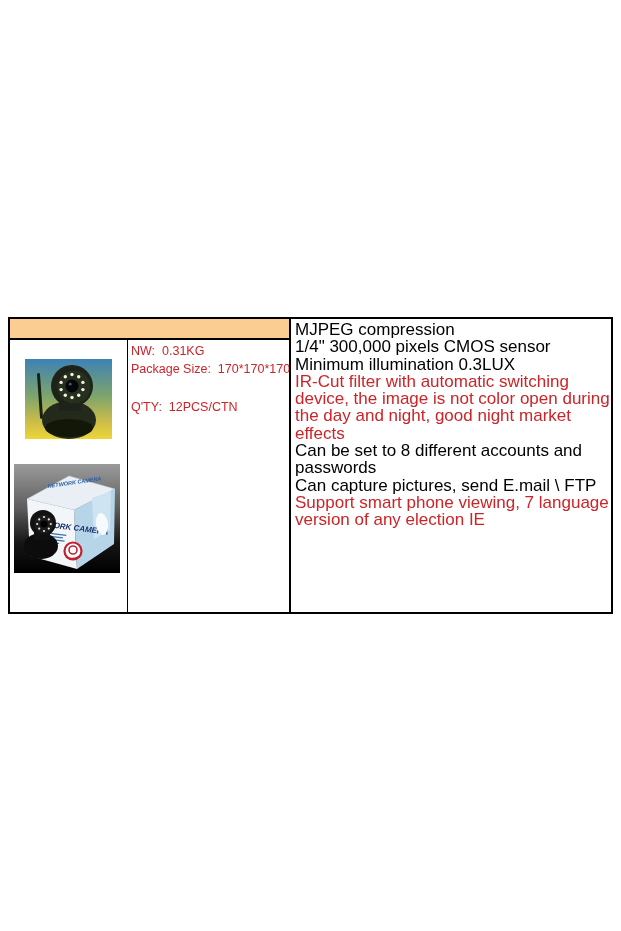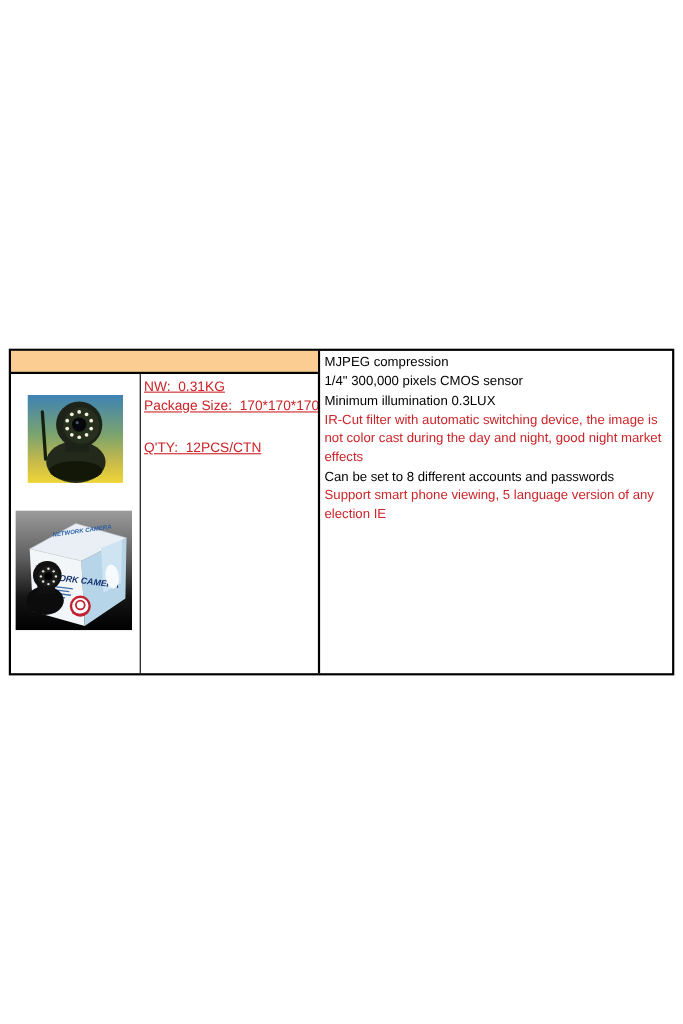--- a/index.html
+++ b/index.html
@@ -49,33 +49,32 @@
   }
   .photo{position:absolute;display:block;}
   .photo-camera{left:15px;top:19px;}
   .photo-box{left:4px;top:124px;}
   .specs-cell{
     flex:1;
     padding:2px 0 0 3px;
     color:var(--accent-red);
     font-size:12.5px;
     overflow:hidden;
-    text-decoration:underline;
   }
   .spec-item{
     line-height:18px;
     white-space:pre;
   }
   .spec-item:nth-child(3){margin-top:20px;}
   .spec-item:nth-child(4){margin-top:32px;}
   .spec-item:nth-child(5){margin-top:18px;}
   .features-cell{
     flex:1;
     padding:2px 1px 0 4px;
-    font-size:12px;
+    font-size:17px;
     overflow:hidden;
   }
   .feature{
     line-height:17.3px;
     color:var(--text-black);
   }
   .feature.red{color:var(--accent-red);}
 </style>
 </head>
 <body>
@@ -188,18 +187,19 @@
           <div class="spec-item">Q'TY:  12PCS/CTN</div>
         </div>
 
     </div>
   </div>
 
   <div class="features-cell" id="features-cell">
       <p class="feature">MJPEG compression</p>
       <p class="feature">1/4" 300,000 pixels CMOS sensor</p>
       <p class="feature">Minimum illumination 0.3LUX</p>
-      <p class="feature red">IR-Cut filter with automatic switching device, the image is not color cast during the day and night, good night market effects</p>
+      <p class="feature red">IR-Cut filter with automatic switching device, the image is not color open during the day and night, good night market effects</p>
       <p class="feature">Can be set to 8 different accounts and passwords</p>
-      <p class="feature red">Support smart phone viewing, 5 language version of any election IE</p>
+      <p class="feature">Can capture pictures, send E.mail \ FTP</p>
+      <p class="feature red">Support smart phone viewing, 7 language version of any election IE</p>
     </div>
 
 </div>
 
 </body></html>

